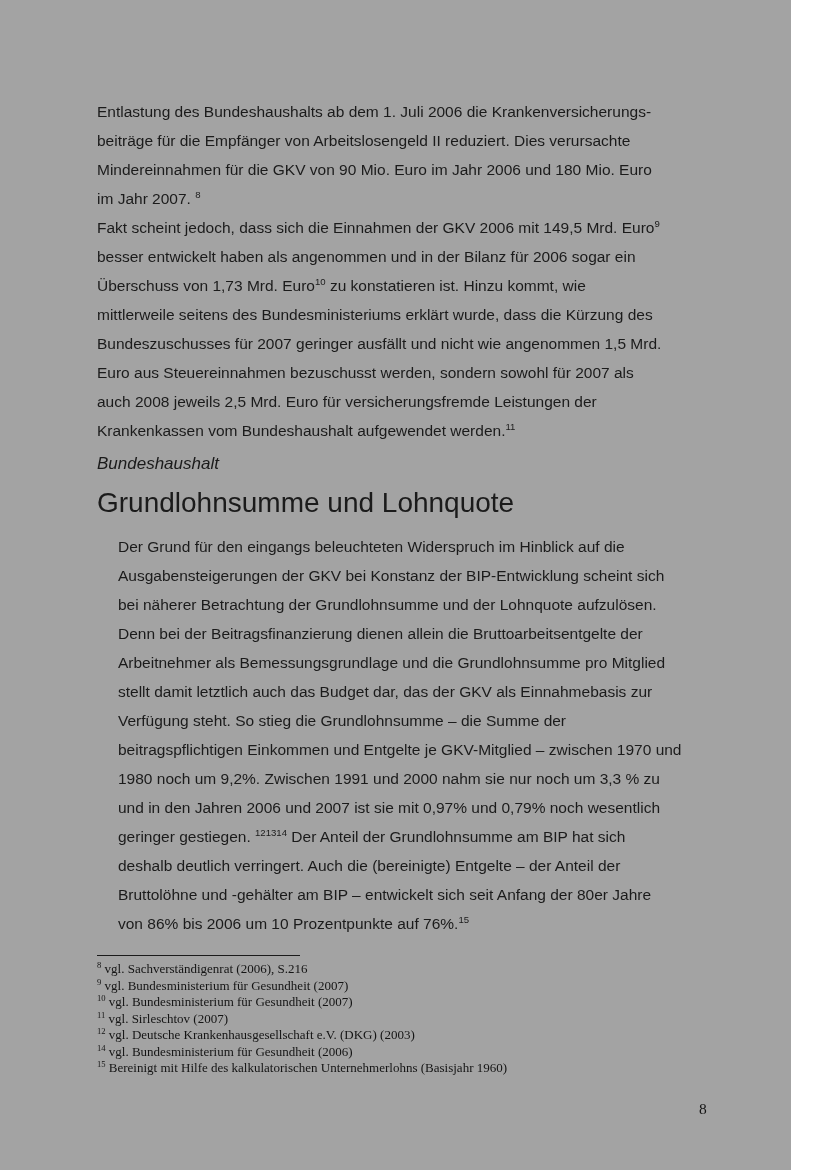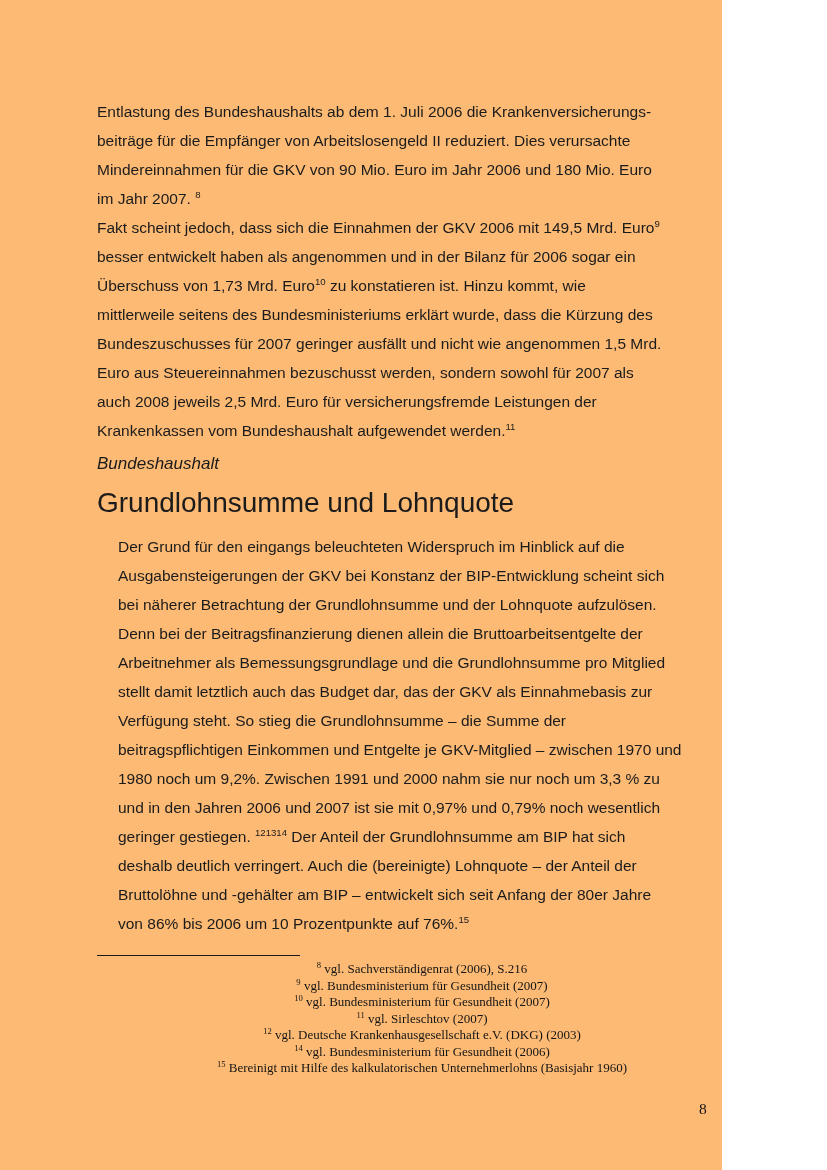--- a/index.html
+++ b/index.html
@@ -7,22 +7,22 @@
   body {
     background: #ffffff;
     color: #1a1a1a;
     position: relative;
     overflow: hidden;
     font-family: "Liberation Sans", sans-serif;
   }
   .page {
     position: absolute;
     top: 0; left: 0;
-    width: 722px; height: 1170px;
-    background: #fdba74;
+    width: 791px; height: 1170px;
+    background: #a3a3a3;
   }
   .content {
     position: absolute;
     top: 97px;
     left: 97px;
     width: 650px;
   }
   .body-para {
     font-size: 15.5px;
     line-height: 29px;
@@ -56,21 +56,21 @@
     border: 0;
     border-top: 1.6px solid #1a1a1a;
     margin: 0 0 5px 0;
   }
   .footnotes {
     font-family: "Liberation Serif", serif;
     font-size: 13px;
     line-height: 16.5px;
     color: #141414;
   }
-  .footnotes .line { white-space: nowrap; height: 16.5px; text-align: center; }
+  .footnotes .line { white-space: nowrap; height: 16.5px; }
   .footnotes sup { font-size: 0.66em; }
   .page-number {
     position: absolute;
     left: 699px;
     top: 1100px;
     font-family: "Liberation Serif", serif;
     font-size: 15.5px;
     color: #141414;
   }
 </style>
@@ -107,21 +107,21 @@
         <div class="line">Ausgabensteigerungen der GKV bei Konstanz der BIP-Entwicklung scheint sich</div>
         <div class="line">bei näherer Betrachtung der Grundlohnsumme und der Lohnquote aufzulösen.</div>
         <div class="line">Denn bei der Beitragsfinanzierung dienen allein die Bruttoarbeitsentgelte der</div>
         <div class="line">Arbeitnehmer als Bemessungsgrundlage und die Grundlohnsumme pro Mitglied</div>
         <div class="line">stellt damit letztlich auch das Budget dar, das der GKV als Einnahmebasis zur</div>
         <div class="line">Verfügung steht. So stieg die Grundlohnsumme – die Summe der</div>
         <div class="line">beitragspflichtigen Einkommen und Entgelte je GKV-Mitglied – zwischen 1970 und</div>
         <div class="line">1980 noch um 9,2%. Zwischen 1991 und 2000 nahm sie nur noch um 3,3 % zu</div>
         <div class="line">und in den Jahren 2006 und 2007 ist sie mit 0,97% und 0,79% noch wesentlich</div>
         <div class="line">geringer gestiegen. <sup>12</sup><sup>13</sup><sup>14</sup> Der Anteil der Grundlohnsumme am BIP hat sich</div>
-        <div class="line">deshalb deutlich verringert. Auch die (bereinigte) Lohnquote – der Anteil der</div>
+        <div class="line">deshalb deutlich verringert. Auch die (bereinigte) Entgelte – der Anteil der</div>
         <div class="line">Bruttolöhne und -gehälter am BIP – entwickelt sich seit Anfang der 80er Jahre</div>
         <div class="line">von 86% bis 2006 um 10 Prozentpunkte auf 76%.<sup>15</sup></div>
       </div>
 
     <div class="footnote-block">
       <hr class="footnote-rule">
       <div class="footnotes">
           <div class="line"><sup>8</sup> vgl. Sachverständigenrat (2006), S.216</div>
           <div class="line"><sup>9</sup> vgl. Bundesministerium für Gesundheit (2007)</div>
           <div class="line"><sup>10</sup> vgl. Bundesministerium für Gesundheit (2007)</div>

